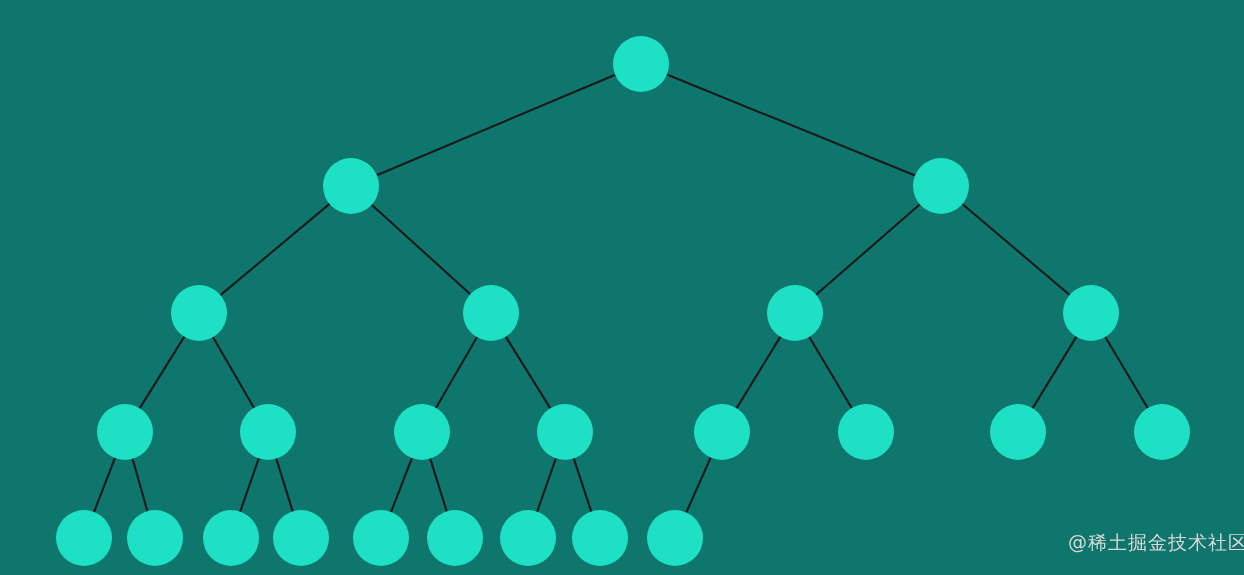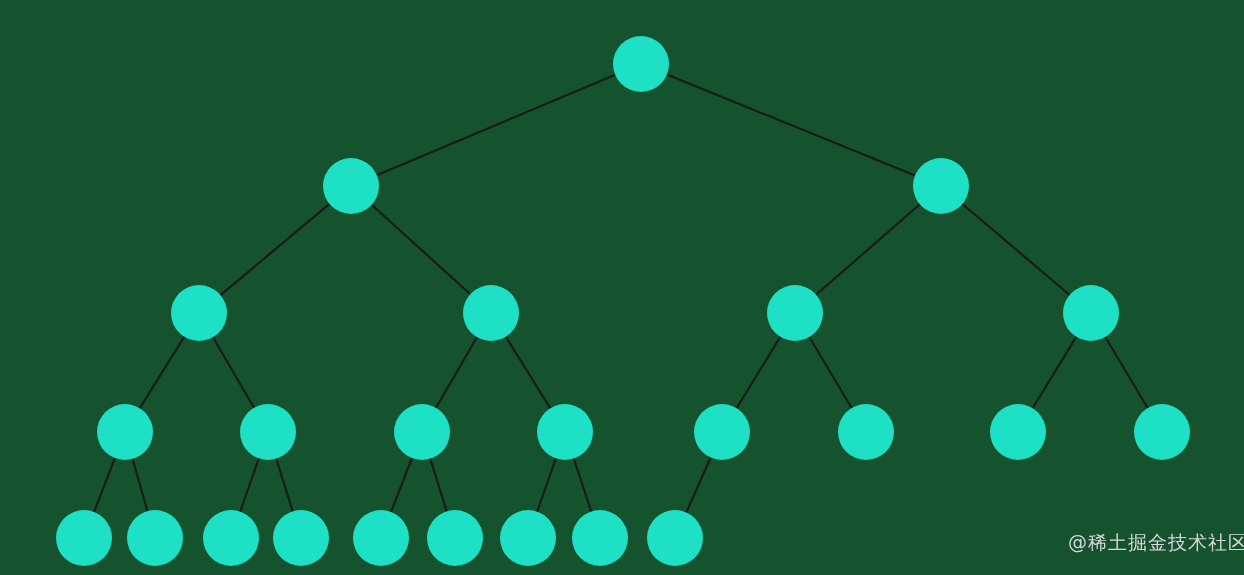--- a/index.html
+++ b/index.html
@@ -7,21 +7,21 @@
     padding: 0;
     background: #ffffff;
   }
   body {
     font-family: "Liberation Sans", sans-serif;
   }
   #canvas {
     position: relative;
     width: 1244px;
     height: 575px;
-    background: #14532d;
+    background: #0f766e;
     overflow: hidden;
   }
   #tree-svg {
     position: absolute;
     top: 0;
     left: 0;
     width: 1244px;
     height: 575px;
     display: block;
   }

